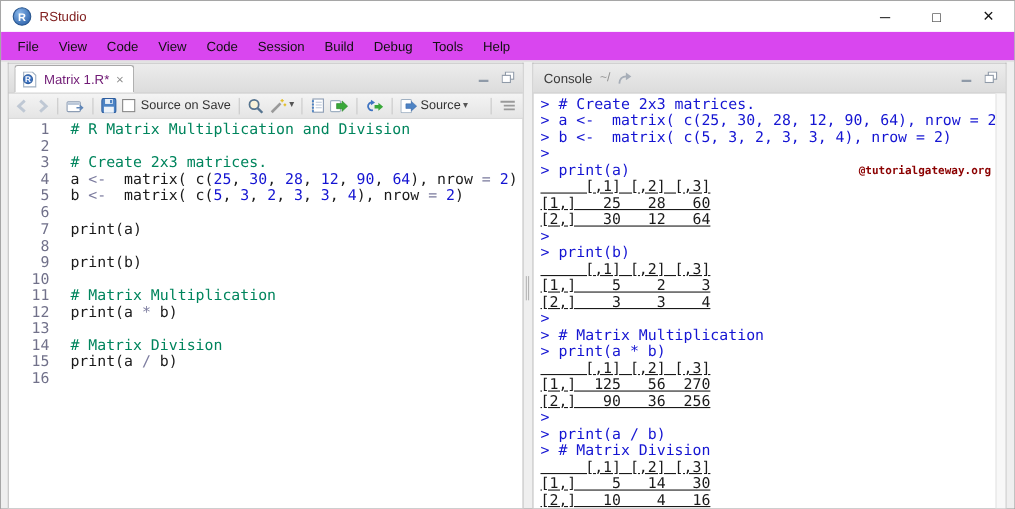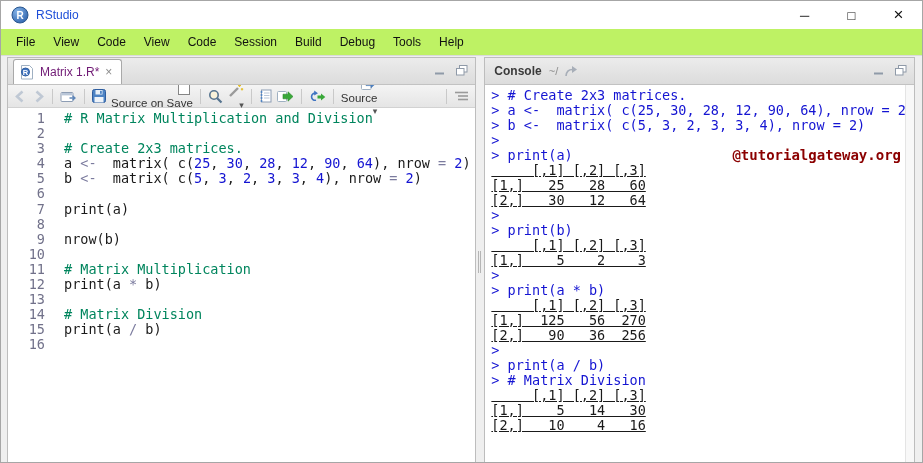--- a/index.html
+++ b/index.html
@@ -6,27 +6,27 @@
   html,body { margin:0; padding:0; }
   body {
     width:923px; height:463px; overflow:hidden;
     font-family:"Liberation Sans", sans-serif;
     background:#ffffff; color:#1a1a1a;
   }
   .window { position:relative; width:923px; height:463px; background:#fff; border:1px solid #a6a6a6; }
 
   
   .titlebar { height:28px; display:flex; align-items:center; padding-left:10px; background:#fff; }
-  .app-title { margin-left:7px; font-size:12px; color:#1d4ed8; }
+  .app-title { margin-left:7px; font-size:12px; color:#7f1d1d; }
   .win-controls { margin-left:auto; display:flex; height:100%; }
   .win-btn { width:47px; display:flex; align-items:center; justify-content:center; font-size:13px; color:#111; cursor:default; }
   .win-btn.close { font-size:17px; }
 
   
-  .menubar { height:26px; display:flex; align-items:center; padding-left:6px; font-size:12px; color:#111; background:#bef264; }
+  .menubar { height:26px; display:flex; align-items:center; padding-left:6px; font-size:12px; color:#111; background:#d946ef; }
   .menu-item { padding:4px 9px; }
 
   
   .main { position:absolute; top:54px; left:0; right:0; bottom:0; display:flex;
           background:#efefef; border-top:1px solid #dadada; padding:1px 7px 0 6px; }
   .pane { background:#fff; border:1px solid #bdbdbd; border-bottom:none; display:flex; flex-direction:column; position:relative; }
   .source-pane { width:474px; }
   .console-pane { flex:1; }
   .splitter { width:8px; position:relative; }
   .splitter-handle { position:absolute; top:48%; left:2px; width:3px; height:22px;
@@ -36,29 +36,29 @@
   .pane-head { height:27px; flex:0 0 27px; background:linear-gradient(#ececec,#dcdcdc);
                border-bottom:1px solid #c2c2c2; display:flex; align-items:flex-end; position:relative; }
   .pane-btns { position:absolute; right:7px; top:7px; display:flex; gap:11px; align-items:center; }
 
   .tab { height:25px; margin-left:5px; background:#fff; border:1px solid #a9a9a9; border-bottom:none;
          border-radius:3px 3px 0 0; display:flex; align-items:center; gap:6px; padding:0 9px 0 6px; }
   .tab-label { font-size:12px; color:#701a75; }
   .tab-close { color:#8c8c8c; font-size:12px; line-height:1; }
 
   .console-head { align-items:center; padding-left:9px; }
-  .console-title { font-weight:bold; font-size:12px; color:#3a3a3a; }
+  .console-title { font-weight:normal; font-size:12px; color:#3a3a3a; }
   .console-path { margin-left:7px; font-size:11px; color:#8f8f8f; }
   .share-wrap { margin-left:6px; display:flex; align-items:center; }
 
   
   .toolbar { height:23px; flex:0 0 23px; background:linear-gradient(#f4f4f4,#e5e5e5);
              border-bottom:1px solid #d2d2d2; display:flex; align-items:center; padding:0 6px; gap:5px;
              font-size:11.5px; color:#333; }
-  .tbtn { display:flex; align-items:flex-end; gap:2px;flex-direction:column; }
+  .tbtn { display:flex; align-items:flex-start; gap:2px; }
   .tsep { width:1px; height:15px; background:#c9c9c9; margin:0 2px; }
   .caret { font-size:9px; color:#555; }
   .checkbox { width:12px; height:12px; background:#fff; border:1px solid #858585; margin-right:3px; }
   .spacer { flex:1; }
 
   
   .editor { flex:1; overflow:hidden; padding-top:3px;
             font-family:"DejaVu Sans Mono", monospace; font-size:13.5px; line-height:15.1px; }
   .ed-line { display:flex; white-space:pre; }
   .ln { flex:0 0 46px; width:46px; text-align:right; padding-right:9px; color:#71718a; }
@@ -68,21 +68,21 @@
   .tok-n { color:#1414d2; }
   .tok-o { color:#7b7b9e; }
 
   
   .console-body { flex:1; overflow:hidden; position:relative; padding:3px 0 0 6px;
                   font-family:"DejaVu Sans Mono", monospace; font-size:13.5px; line-height:15px; }
   .c-line { white-space:pre; }
   .c-line.input { color:#1414d2; }
   .c-line.output { color:#1a1a1a;text-decoration:underline; }
   .watermark { position:absolute; top:63px; right:13px; font-weight:bold; color:#8b0000;
-               font-size:14px; font-family:"DejaVu Sans Mono", monospace;margin-left:46px; }
+               font-size:10px; font-family:"DejaVu Sans Mono", monospace;margin-left:46px; }
   .scrollbar { position:absolute; top:27px; right:0; bottom:0; width:9px;
                background:#f8f8f8; border-left:1px solid #e4e4e4; }
 </style>
 </head>
 <body>
 
 <div class="window">
 
   <div class="titlebar">
     <svg width="18" height="18">
@@ -228,21 +228,21 @@
 
       <div class="editor">
           <div class="ed-line"><span class="ln">1</span><span class="code"><span class="tok-c"># R Matrix Multiplication and Division</span></span></div>
           <div class="ed-line"><span class="ln">2</span><span class="code"></span></div>
           <div class="ed-line"><span class="ln">3</span><span class="code"><span class="tok-c"># Create 2x3 matrices.</span></span></div>
           <div class="ed-line"><span class="ln">4</span><span class="code"><span class="tok-p">a </span><span class="tok-o">&lt;-</span><span class="tok-p">  matrix( c(</span><span class="tok-n">25</span><span class="tok-p">, </span><span class="tok-n">30</span><span class="tok-p">, </span><span class="tok-n">28</span><span class="tok-p">, </span><span class="tok-n">12</span><span class="tok-p">, </span><span class="tok-n">90</span><span class="tok-p">, </span><span class="tok-n">64</span><span class="tok-p">), nrow </span><span class="tok-o">=</span><span class="tok-p"> </span><span class="tok-n">2</span><span class="tok-p">)</span></span></div>
           <div class="ed-line"><span class="ln">5</span><span class="code"><span class="tok-p">b </span><span class="tok-o">&lt;-</span><span class="tok-p">  matrix( c(</span><span class="tok-n">5</span><span class="tok-p">, </span><span class="tok-n">3</span><span class="tok-p">, </span><span class="tok-n">2</span><span class="tok-p">, </span><span class="tok-n">3</span><span class="tok-p">, </span><span class="tok-n">3</span><span class="tok-p">, </span><span class="tok-n">4</span><span class="tok-p">), nrow </span><span class="tok-o">=</span><span class="tok-p"> </span><span class="tok-n">2</span><span class="tok-p">)</span></span></div>
           <div class="ed-line"><span class="ln">6</span><span class="code"></span></div>
           <div class="ed-line"><span class="ln">7</span><span class="code"><span class="tok-p">print(a)</span></span></div>
           <div class="ed-line"><span class="ln">8</span><span class="code"></span></div>
-          <div class="ed-line"><span class="ln">9</span><span class="code"><span class="tok-p">nrow(b)</span></span></div>
+          <div class="ed-line"><span class="ln">9</span><span class="code"><span class="tok-p">print(b)</span></span></div>
           <div class="ed-line"><span class="ln">10</span><span class="code"></span></div>
           <div class="ed-line"><span class="ln">11</span><span class="code"><span class="tok-c"># Matrix Multiplication</span></span></div>
           <div class="ed-line"><span class="ln">12</span><span class="code"><span class="tok-p">print(a </span><span class="tok-o">*</span><span class="tok-p"> b)</span></span></div>
           <div class="ed-line"><span class="ln">13</span><span class="code"></span></div>
           <div class="ed-line"><span class="ln">14</span><span class="code"><span class="tok-c"># Matrix Division</span></span></div>
           <div class="ed-line"><span class="ln">15</span><span class="code"><span class="tok-p">print(a </span><span class="tok-o">/</span><span class="tok-p"> b)</span></span></div>
           <div class="ed-line"><span class="ln">16</span><span class="code"></span></div>
         </div>
     </div>
 
@@ -277,21 +277,23 @@
             <div class="c-line input">&gt; b &lt;-  matrix( c(5, 3, 2, 3, 3, 4), nrow = 2)</div>
             <div class="c-line input">&gt; </div>
             <div class="c-line input">&gt; print(a)</div>
             <div class="c-line output">     [,1] [,2] [,3]</div>
             <div class="c-line output">[1,]   25   28   60</div>
             <div class="c-line output">[2,]   30   12   64</div>
             <div class="c-line input">&gt; </div>
             <div class="c-line input">&gt; print(b)</div>
             <div class="c-line output">     [,1] [,2] [,3]</div>
             <div class="c-line output">[1,]    5    2    3</div>
+            <div class="c-line output">[2,]    3    3    4</div>
             <div class="c-line input">&gt; </div>
+            <div class="c-line input">&gt; # Matrix Multiplication</div>
             <div class="c-line input">&gt; print(a * b)</div>
             <div class="c-line output">     [,1] [,2] [,3]</div>
             <div class="c-line output">[1,]  125   56  270</div>
             <div class="c-line output">[2,]   90   36  256</div>
             <div class="c-line input">&gt; </div>
             <div class="c-line input">&gt; print(a / b)</div>
             <div class="c-line input">&gt; # Matrix Division</div>
             <div class="c-line output">     [,1] [,2] [,3]</div>
             <div class="c-line output">[1,]    5   14   30</div>
             <div class="c-line output">[2,]   10    4   16</div>

